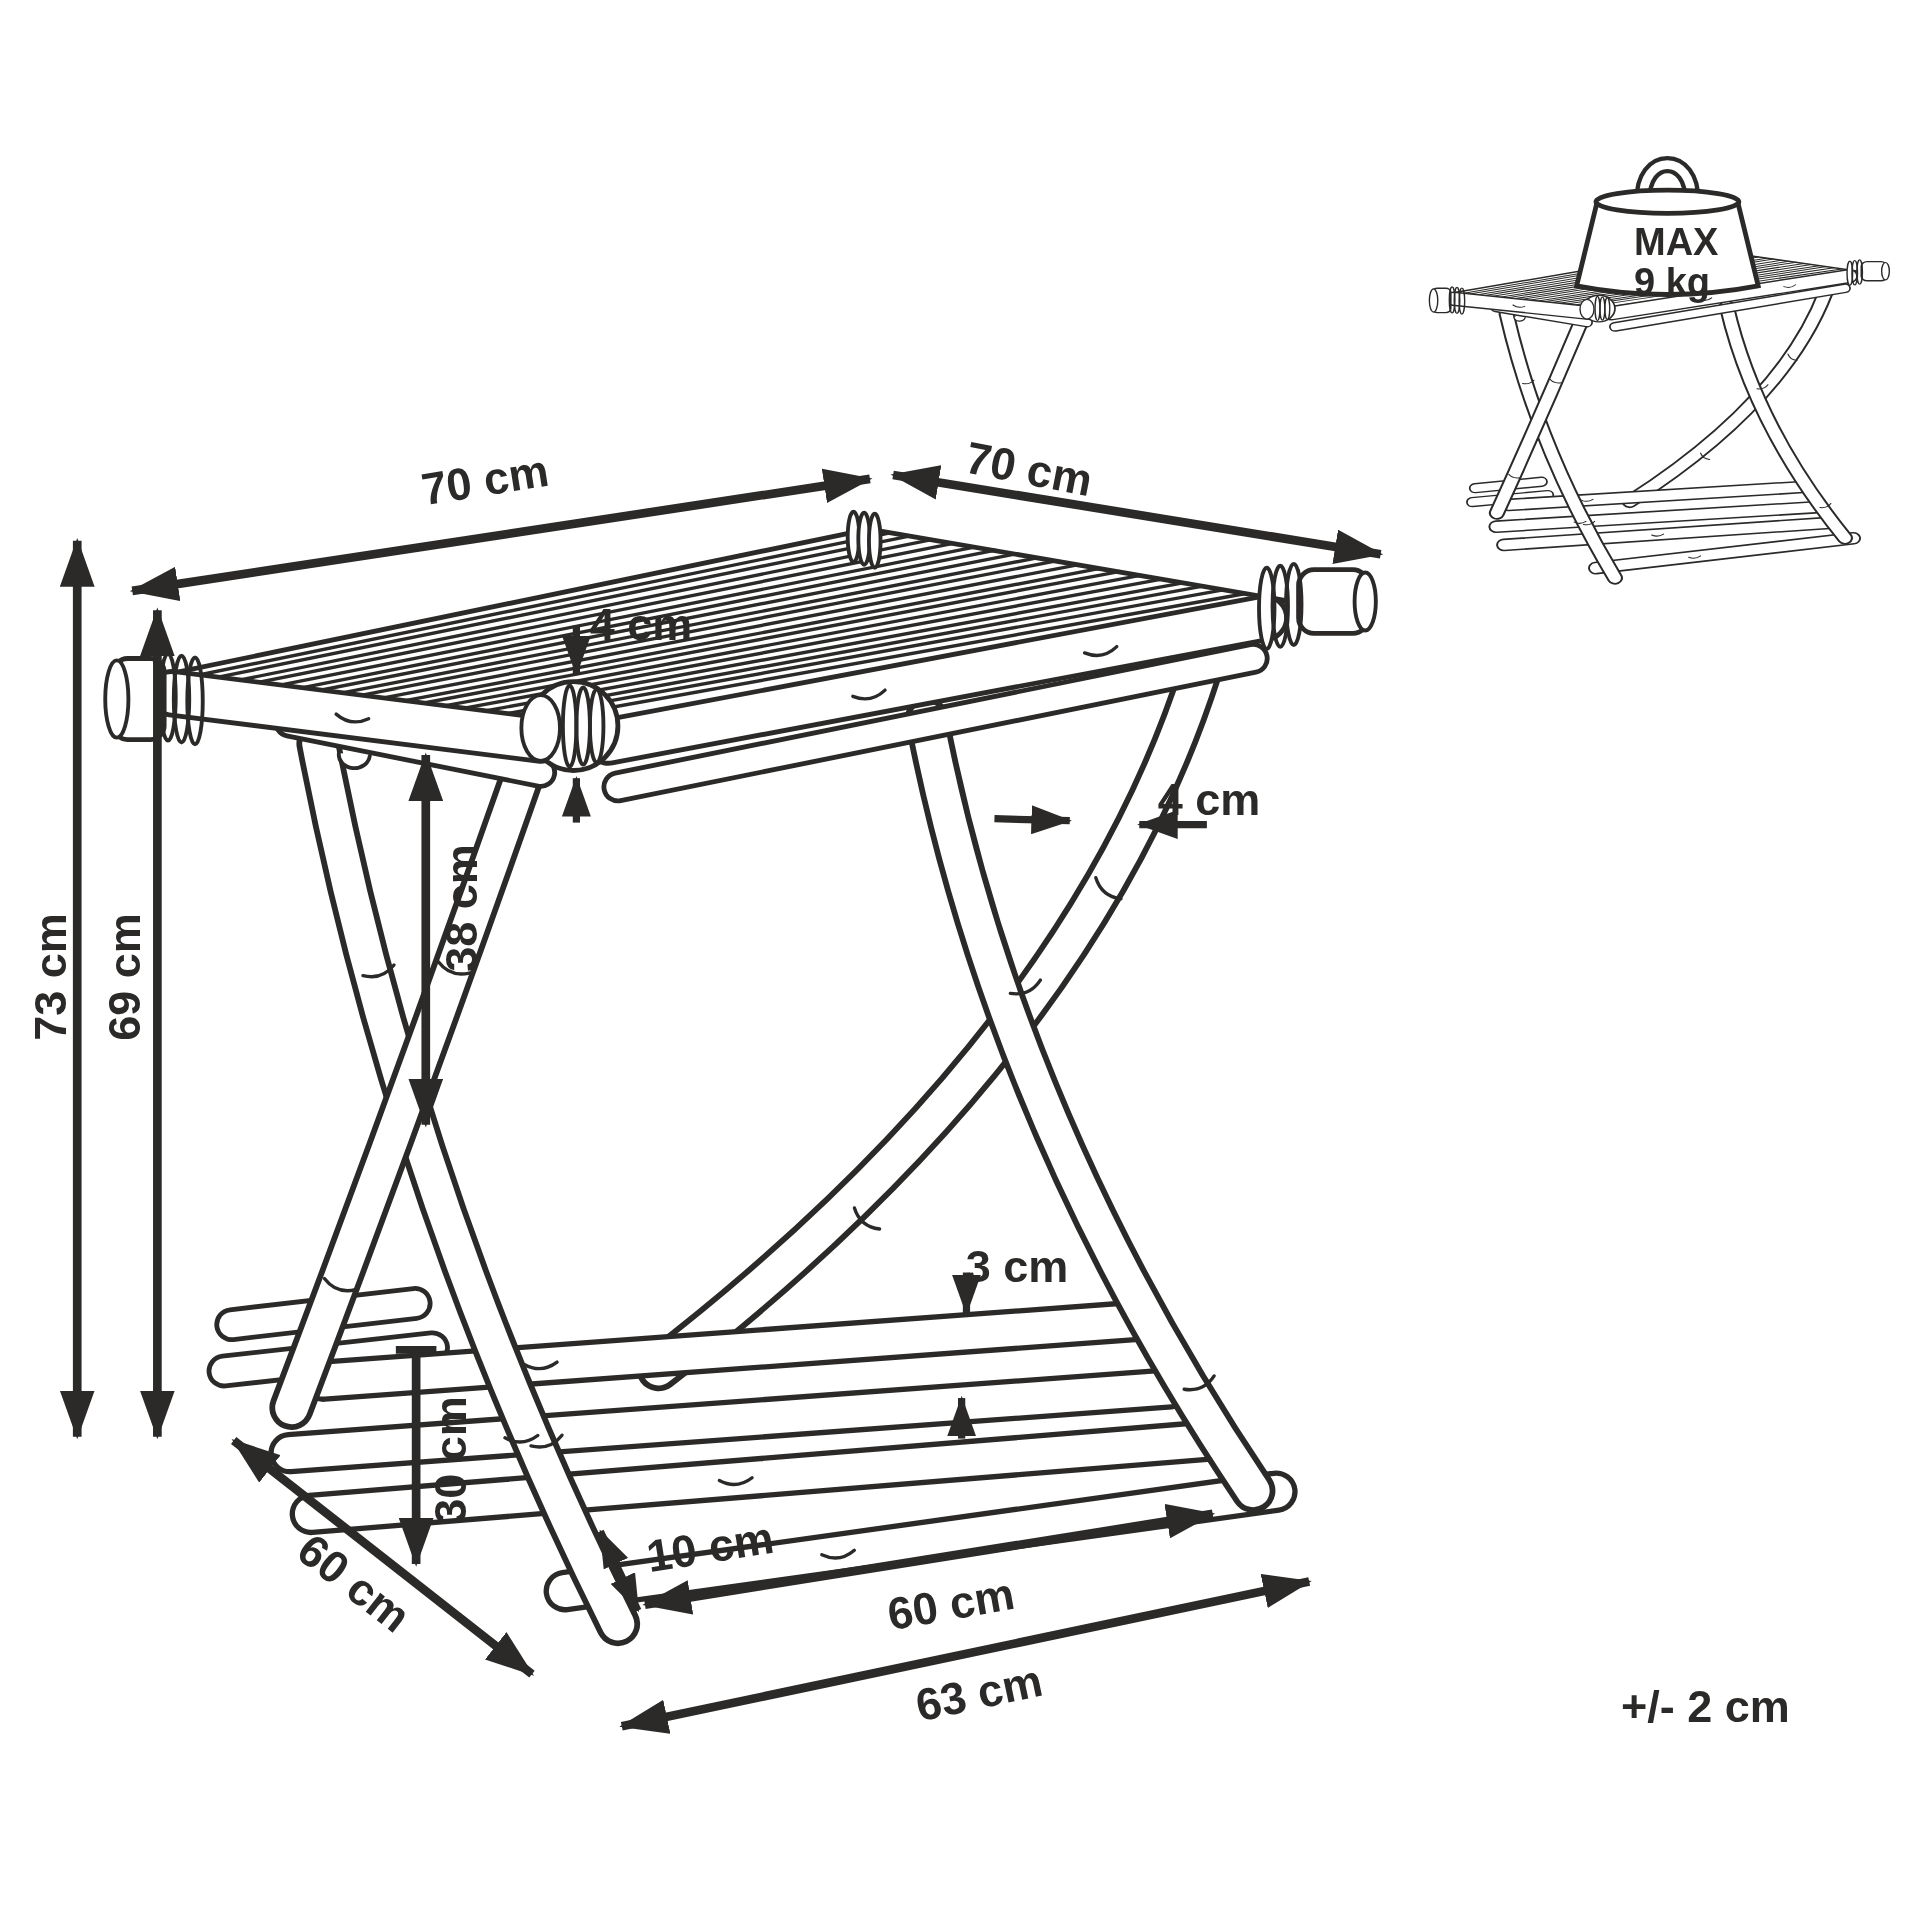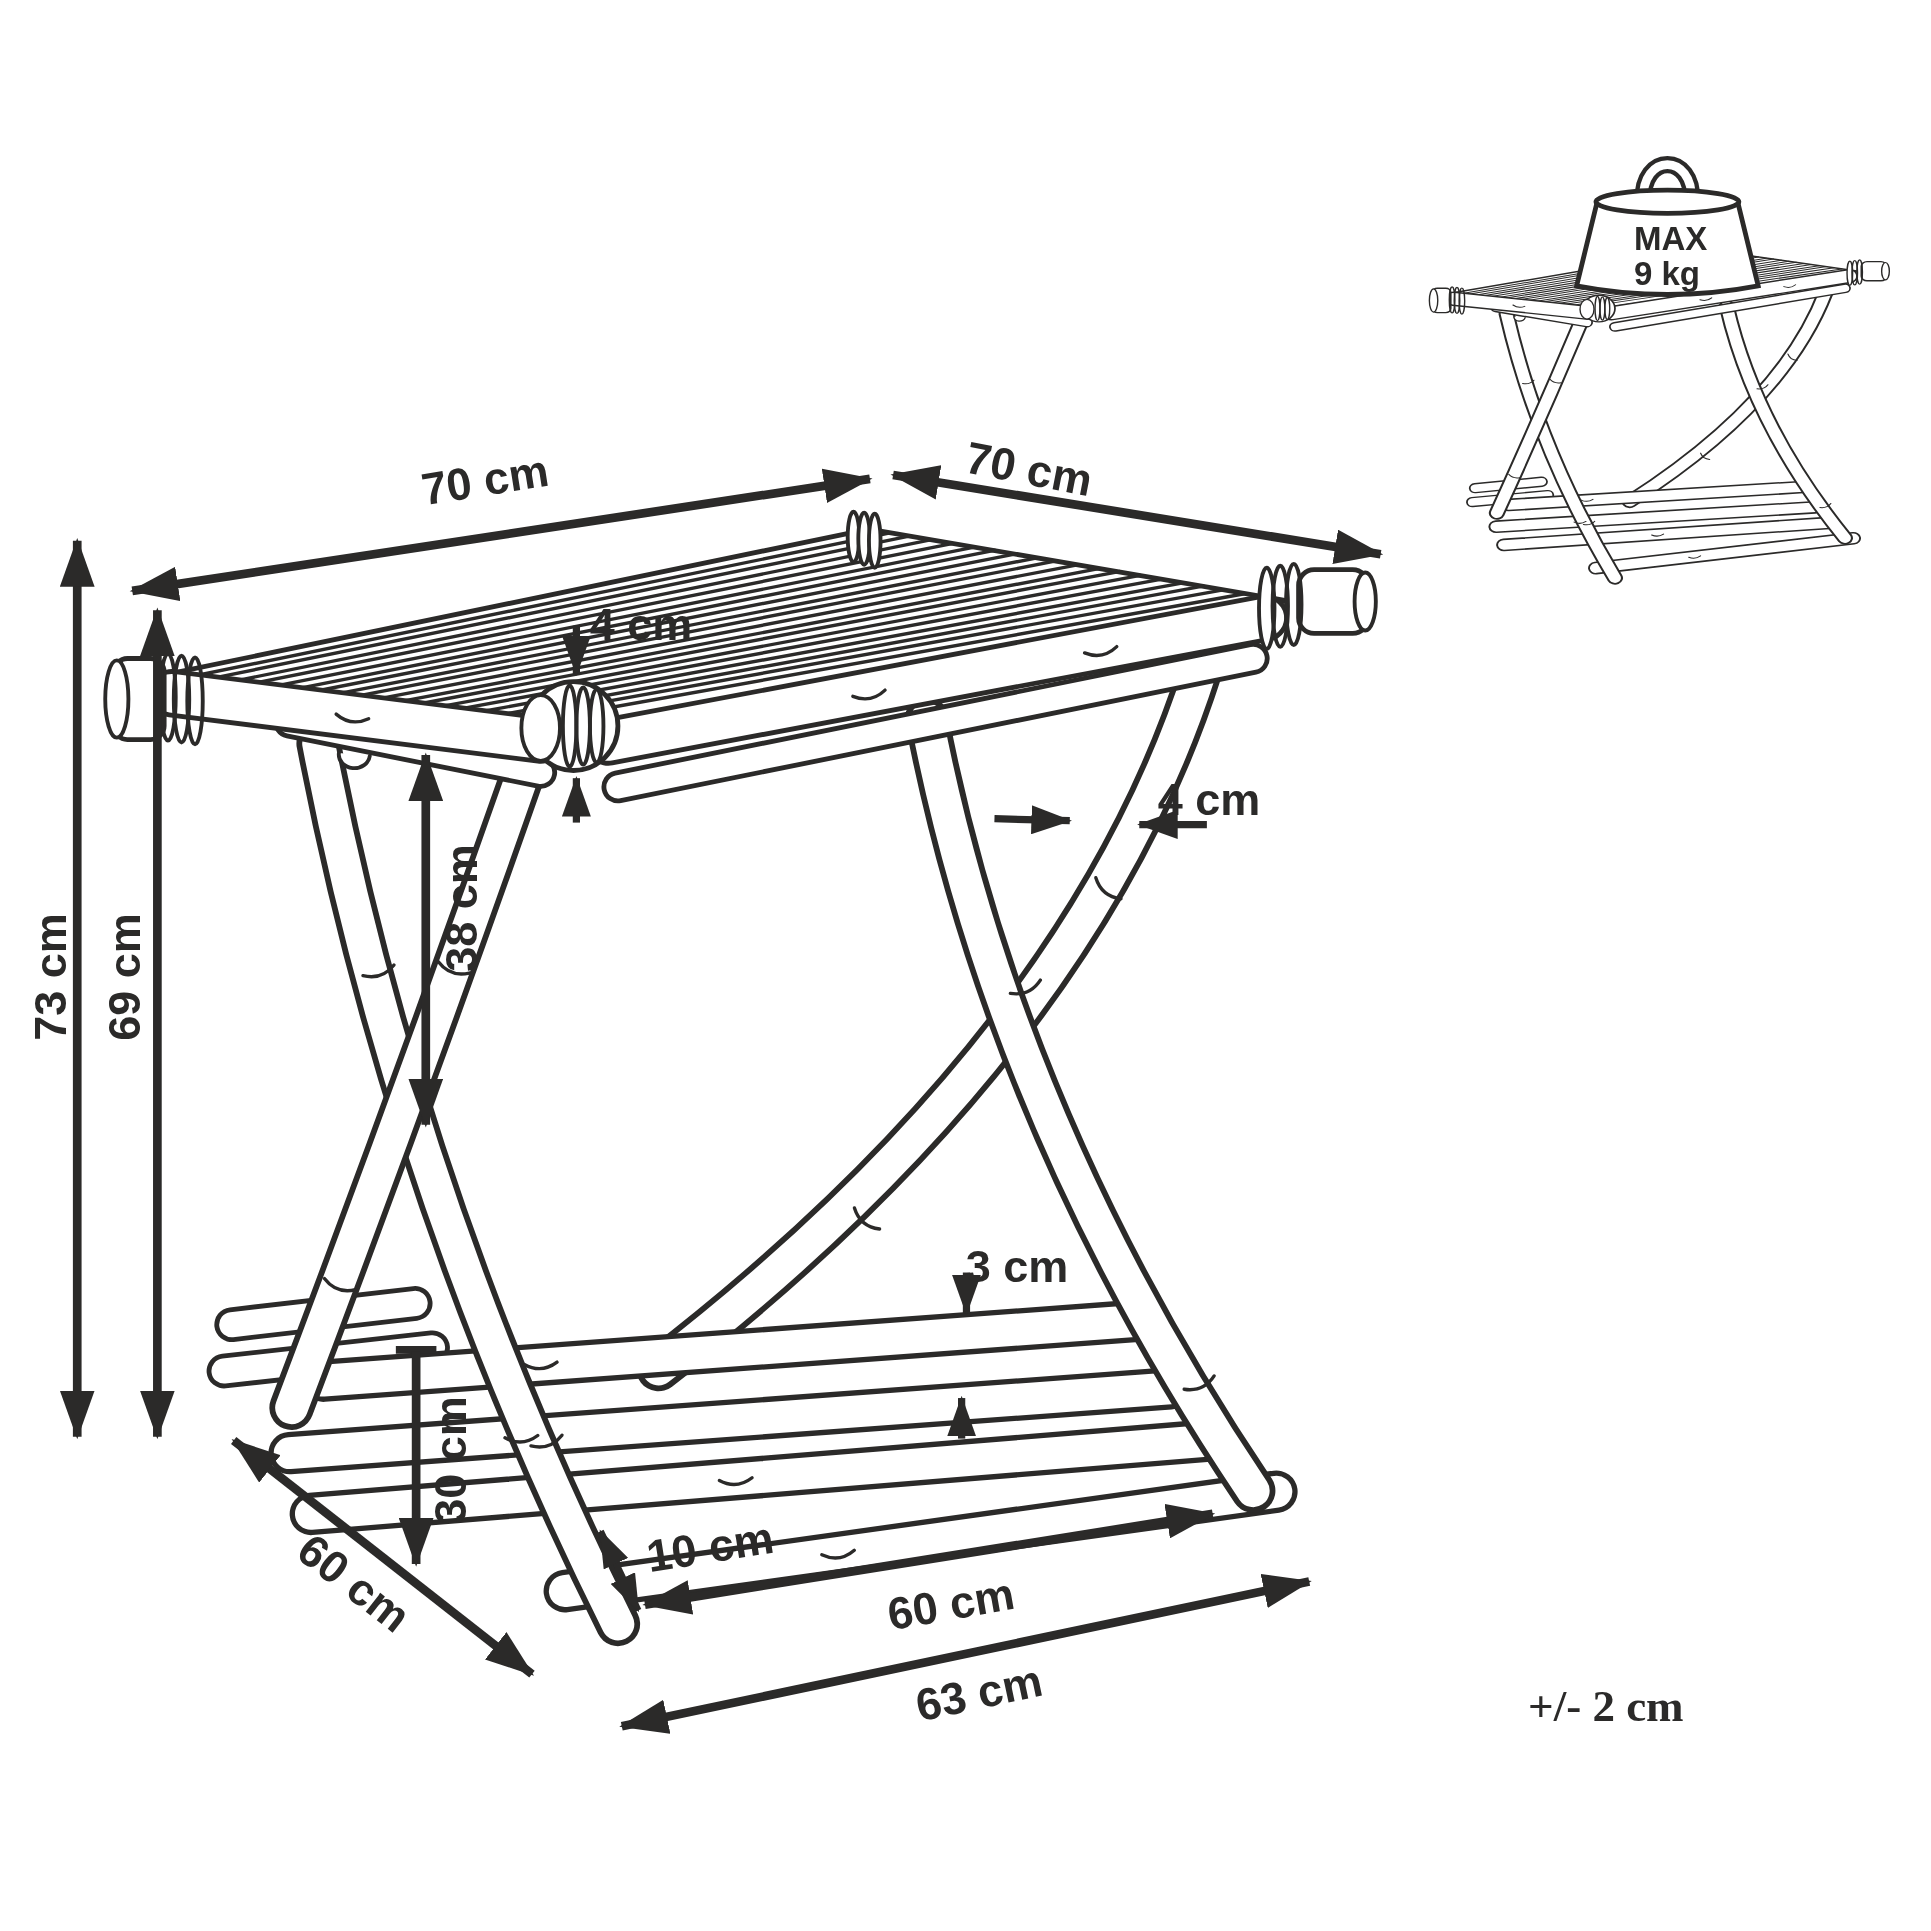--- a/index.html
+++ b/index.html
@@ -3,37 +3,37 @@
 <meta charset="utf-8">
 <style>
   html,body{margin:0;padding:0;background:#ffffff;}
   #stage{position:relative;width:1931px;height:1931px;background:#ffffff;overflow:hidden;
          font-family:"Liberation Sans", sans-serif;}
   #lineart{position:absolute;left:0;top:0;width:1931px;height:1931px;}
   .lbl{position:absolute;color:#2b2a29;font-weight:700;font-size:45px;line-height:1;
        white-space:nowrap;transform-origin:50% 50%;}
   .r-90{transform:translate(-50%,-50%) rotate(-90deg);}
   .r0{transform:translate(-50%,-50%);}
-  .lbl.small{font-size:33px;line-height:1.06;}
+  .lbl.small{font-size:38px;line-height:1.06;}
   
   #l-topw   {left:485px;  top:480px;  transform:translate(-50%,-50%) rotate(-9deg);}
   #l-topd   {left:1029px; top:469px;  transform:translate(-50%,-50%) rotate(11deg);}
   #l-thick  {left:641px;  top:624px;}
   #l-legd   {left:1209px; top:799px;}
   #l-apron  {left:461px;  top:908px;}
   #l-h73    {left:50px;   top:977px;}
   #l-h69    {left:124px;  top:977px;}
   #l-tube3  {left:1017px; top:1242px;margin-top:24px;}
   #l-shelfh {left:450px;  top:1460px;}
   #l-foot   {left:710px;  top:1547px; transform:translate(-50%,-50%) rotate(-9deg);}
   #l-shelfw {left:951px;  top:1604px; transform:translate(-50%,-50%) rotate(-10deg);}
   #l-basew  {left:979px; top:1693px; transform:translate(-50%,-50%) rotate(-12deg);}
   #l-based  {left:354px;  top:1583px; transform:translate(-50%,-50%) rotate(38deg);}
   #l-max    {left:1634px; top:222px;}
-  #l-tol    {left:1528px; top:1684px;font-family:Liberation Serif, serif;}
+  #l-tol    {left:1621px; top:1684px;}
 </style>
 </head>
 <body>
 
 <div id="stage">
 
   <svg id="lineart" viewBox="0 0 2000 2000">
     <defs>
       <marker id="ah" viewBox="0 0 6 4" markerWidth="6" markerHeight="4" refX="5.3" refY="2" orient="auto-start-reverse" markerUnits="strokeWidth">
         <path d="M0,0 L5.6,2 L0,4 Z" fill="#2b2a29"></path>

